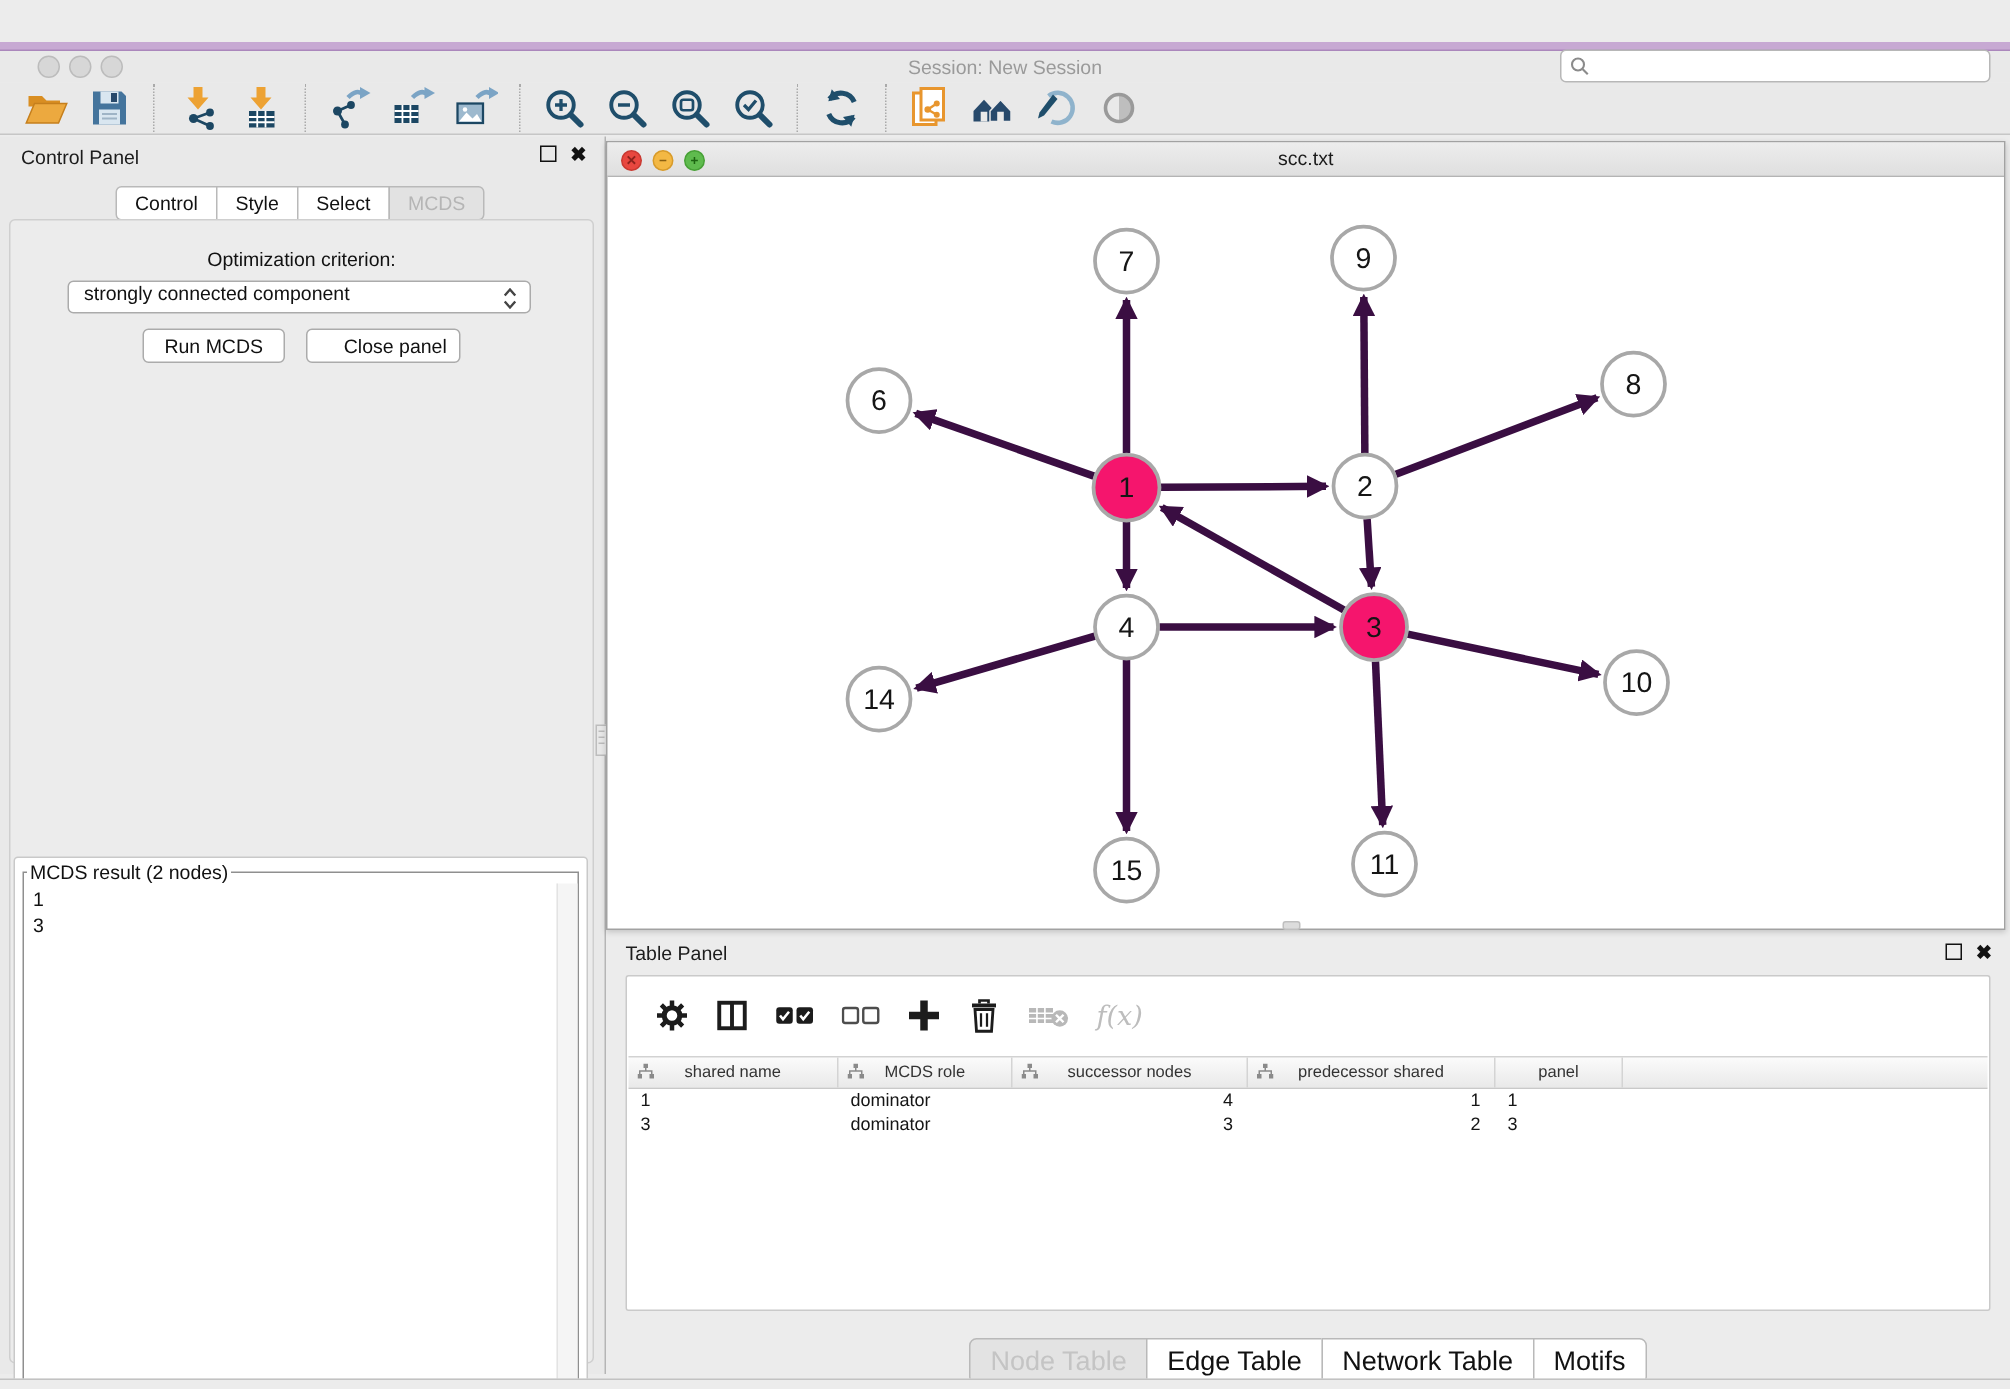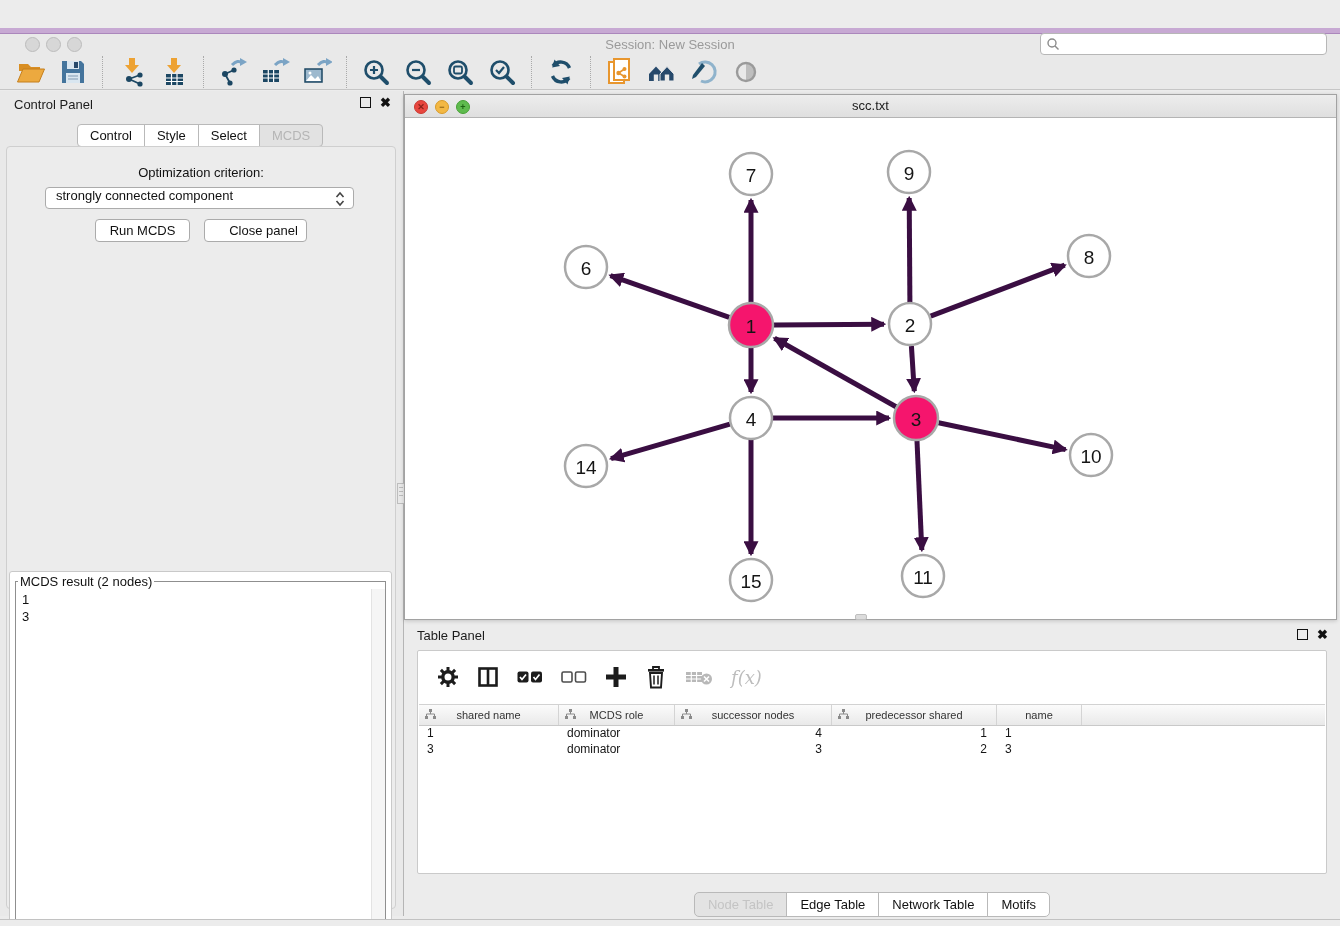--- a/index.html
+++ b/index.html
@@ -74,21 +74,21 @@
   #ntable .hdr{display:flex;height:20px;background:linear-gradient(#fbfbfb,#e9e9e9);
     border-top:1px solid #d2d2d2;border-bottom:1px solid #c9c9c9;}
   .hcell{display:flex;align-items:center;justify-content:center;gap:6px;border-right:1px solid #d4d4d4;
     font-size:11px;color:#333;box-sizing:border-box;position:relative;}
   .hcell .tree{position:absolute;left:6px;top:4px;}
   .trow{display:flex;height:16px;font-size:12px;color:#151515;}
   .tcell{box-sizing:border-box;overflow:hidden;white-space:nowrap;}
   .c0{width:140px;} .c1{width:116px;} .c2{width:157px;} .c3{width:165px;} .c4{width:85px;}
   .al{padding-left:8px;text-align:left;} .ar{padding-right:10px;text-align:right;}
   #tp-tabs{position:absolute;left:0;top:271px;width:100%;display:flex;justify-content:center;}
-  .tp-tab{border:1px solid #b9b9b9;background:#fff;color:#111;font-size:13px;padding:4px 13px;margin-left:-1px;}
+  .tp-tab{border:1px solid #b9b9b9;background:#fff;color:#111;font-size:18px;padding:4px 13px;margin-left:-1px;}
   .tp-tab.first{border-radius:5px 0 0 5px;margin-left:0;}
   .tp-tab.last{border-radius:0 5px 5px 0;text-align:right;}
   .tp-tab.active{background:#e3e3e3;color:#c4c4c4;}
   
   #statusbar{left:0;top:891px;width:1340px;height:35px;background:#ececec;border-top:1px solid #c2c2c2;box-sizing:border-box;}
   #list-btn{position:absolute;left:12px;top:6px;width:26px;height:24px;background:#fff;border:1px solid #b9b9b9;
     border-radius:3px;display:flex;align-items:center;justify-content:center;box-sizing:border-box;}
   #memory-btn{position:absolute;right:10px;top:6px;height:36px;background:#fff;border:1px solid #b9b9b9;border-radius:4px;
     display:flex;align-items:flex-end;gap:6px;padding:0 10px;font-size:12px;color:#111;box-sizing:border-box;}
   #mem-dot{width:11px;height:11px;border-radius:50%;background:#1f9e3d;}
@@ -413,21 +413,21 @@
         <div class="hcell c3">
           <svg class="tree" width="11" height="11" viewBox="0 0 11 11">
             <rect x="4" y="0" width="3" height="3" fill="#8a8a8a"></rect>
               <rect x="0" y="7" width="3" height="3" fill="#8a8a8a"></rect>
               <rect x="8" y="7" width="3" height="3" fill="#8a8a8a"></rect>
             <path d="M5.5 3 v2 M1.5 7 v-2 h8 v2" fill="none" stroke="#8a8a8a" stroke-width="1"></path>
           </svg>
           <span>predecessor shared</span>
         </div>
         <div class="hcell c4">
-          <span>name</span>
+          <span>panel</span>
         </div>
       </div>
       <div class="trow">
         <div class="tcell c0 al">1</div>
         <div class="tcell c1 al">dominator</div>
         <div class="tcell c2 ar">4</div>
         <div class="tcell c3 ar">1</div>
         <div class="tcell c4 al">1</div>
       </div>
       <div class="trow">

